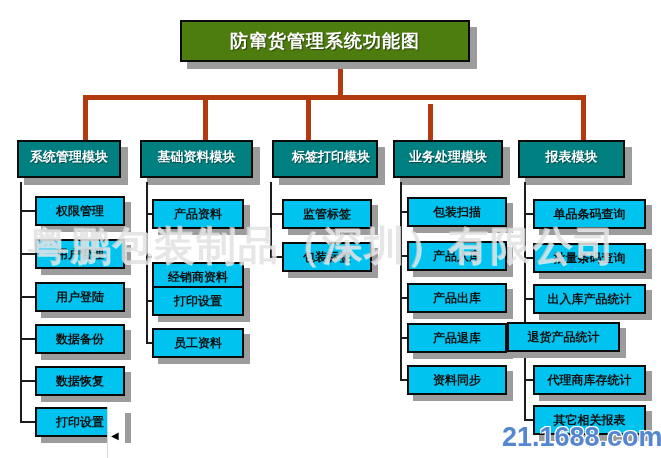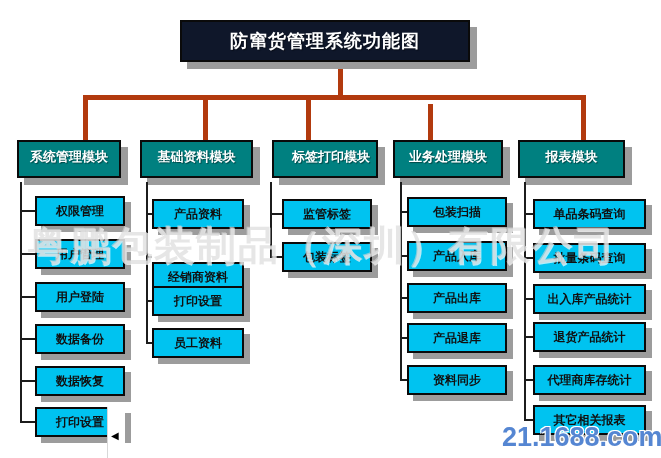--- a/index.html
+++ b/index.html
@@ -4,21 +4,21 @@
 <style>
   html,body{margin:0;padding:0;background:#ffffff;}
   #stage{
     position:relative;width:661px;height:458px;background:#ffffff;overflow:hidden;
     font-family:"Liberation Sans","DejaVu Sans",sans-serif;
   }
   
   .shadowed{box-shadow:7px 7px 0 0 #9c9c9c;}
   .title-box{
     position:absolute;left:180px;top:20px;width:286px;height:38px;
-    background:#0f172a;border:2px solid #0a0a0a;
+    background:#4d7c0f;border:2px solid #0a0a0a;
     display:flex;align-items:center;justify-content:center;
     color:#ffffff;font-weight:bold;font-size:18px;letter-spacing:1px;
     text-shadow:1px 1px 1px rgba(0,0,0,0.45);
   }
   .module-box{
     position:absolute;top:140px;height:38px;
     background:#008080;border:2px solid #0a0a0a;
     display:flex;align-items:flex-start;justify-content:center;
     color:#ffffff;font-weight:bold;font-size:13px;padding-top:6px;box-sizing:border-box;
     text-shadow:1px 1px 1px rgba(0,0,0,0.45);
@@ -175,21 +175,21 @@
   <div class="black-line" style="left:524px;top:419px;width:9px;height:2px;"></div>
   <div class="item-box" style="left:533px;top:199px;width:113px;">
       <span>单品条码查询</span>
     </div>
   <div class="item-box" style="left:533px;top:243px;width:113px;">
       <span>批量条码查询</span>
     </div>
   <div class="item-box" style="left:533px;top:284px;width:113px;">
       <span>出入库产品统计</span>
     </div>
-  <div class="item-box" style="left:533px;top:322px;width:113px;">
+  <div class="item-box" style="left:507px;top:322px;width:113px;">
       <span>退货产品统计</span>
     </div>
   <div class="item-box" style="left:533px;top:365px;width:113px;">
       <span>代理商库存统计</span>
     </div>
   <div class="item-box" style="left:533px;top:405px;width:113px;">
       <span>其它相关报表</span>
     </div>
 
   <div class="scroll-strip">

